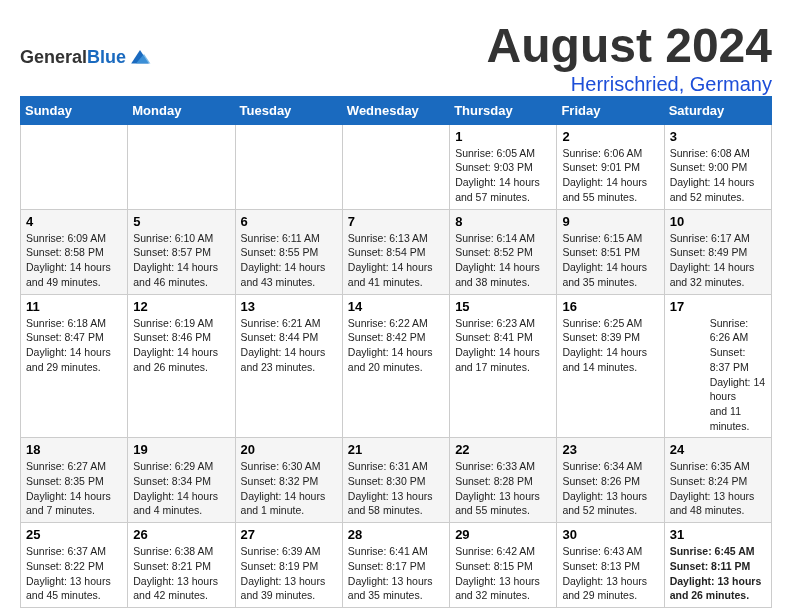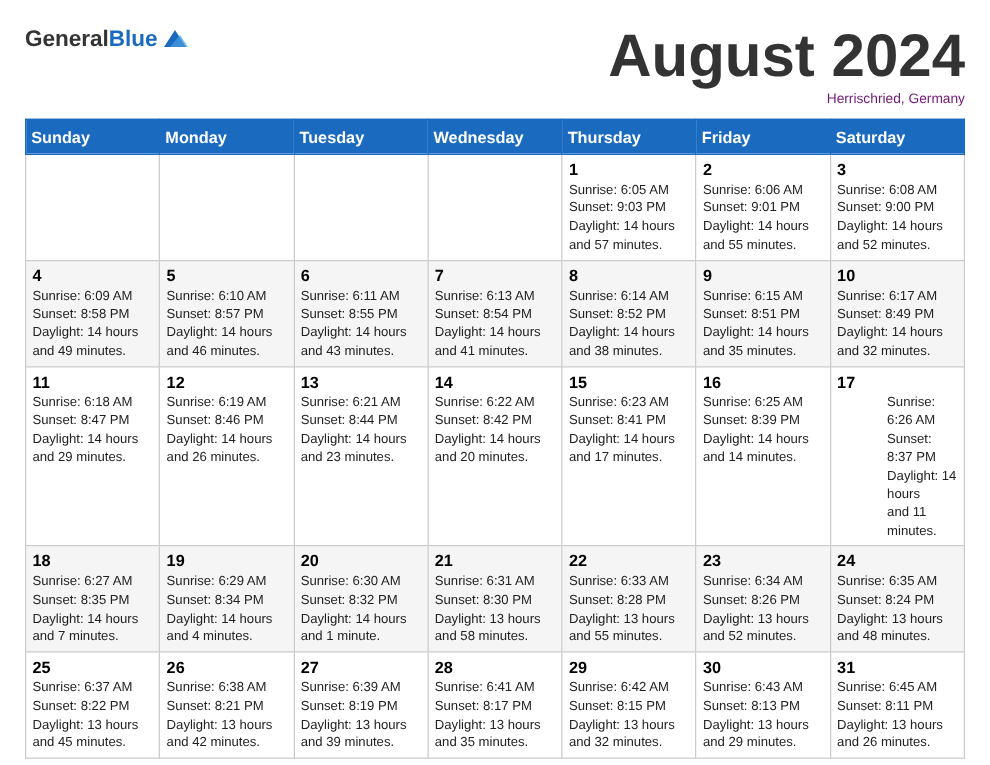--- a/index.html
+++ b/index.html
@@ -6,22 +6,21 @@
     body {
       font-family: Arial, sans-serif;
       background: #fff;
       width: 792px;
       min-height: 612px;
       padding: 20px;
     }
     .header {
       display: flex;
       justify-content: space-between;
-      align-items: flex-start;
-      margin-bottom: 10px;
+      align-items: center;
     }
     .logo {
       display: flex;
       align-items: center;
     }
     .logo-text {
       font-size: 18px;
       font-weight: bold;
       line-height: 1.1;
     }
@@ -35,22 +34,22 @@
     .title-block {
       text-align: right;
     }
     .month-title {
       font-size: 48px;
       font-weight: bold;
       color: #333;
       line-height: 1.1;
     }
     .location {
-      font-size: 11px;
-      color: #701a75;
+      font-size: 20px;
+      color: #1d4ed8;
     }
     table {
       width: 100%;
       border-collapse: collapse;
       font-size: 11px;
     }
     thead tr th {
       background-color: #1a6abf;
       color: #fff;
       padding: 6px 4px;
@@ -352,21 +351,21 @@
         </td>
         <td>
           <span class="day-num">30</span>
           <div class="day-info" style="white-space: pre-line;">Sunrise: 6:43 AM
 Sunset: 8:13 PM
 Daylight: 13 hours
 and 29 minutes.</div>
         </td>
         <td>
           <span class="day-num">31</span>
-          <div class="day-info" style="white-space: pre-line;">Sunrise: 6:45 AM
+          <div class="day-info" style="white-space: pre-line; font-weight: bold;">Sunrise: 6:45 AM
 Sunset: 8:11 PM
 Daylight: 13 hours
 and 26 minutes.</div>
         </td>
       </tr>
     </tbody>
 </table>
 
 <div class="footer">
   <span class="footer-box"></span>

